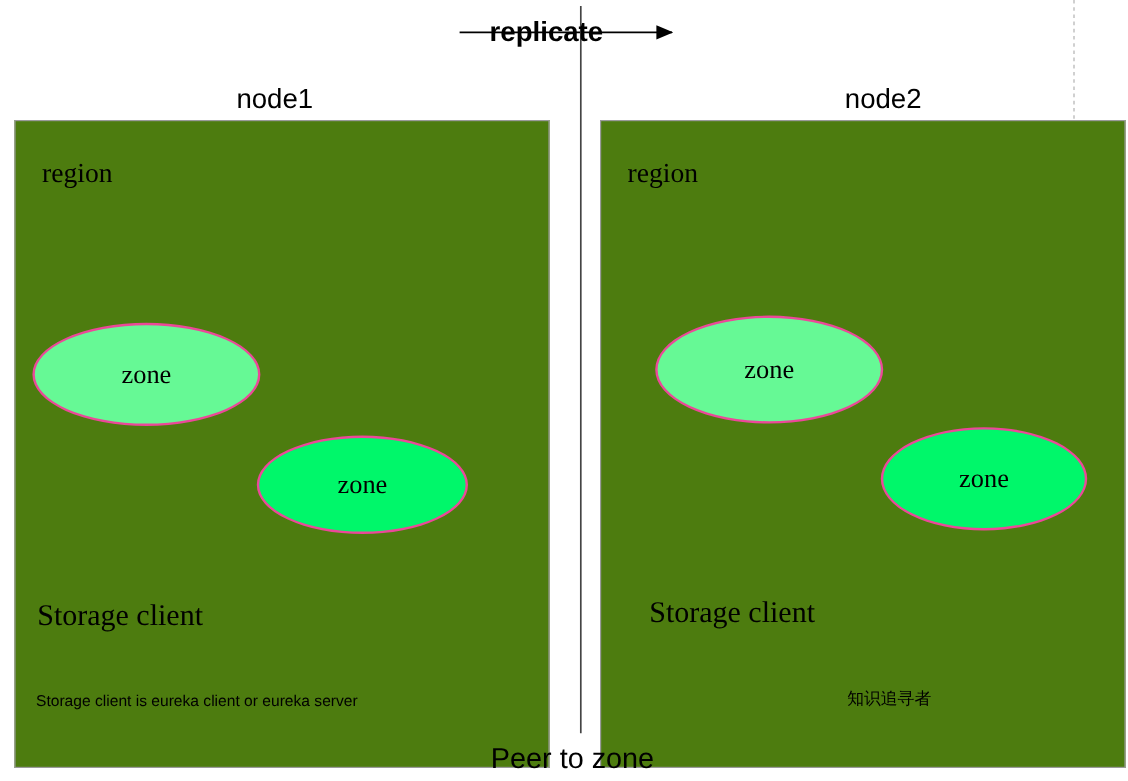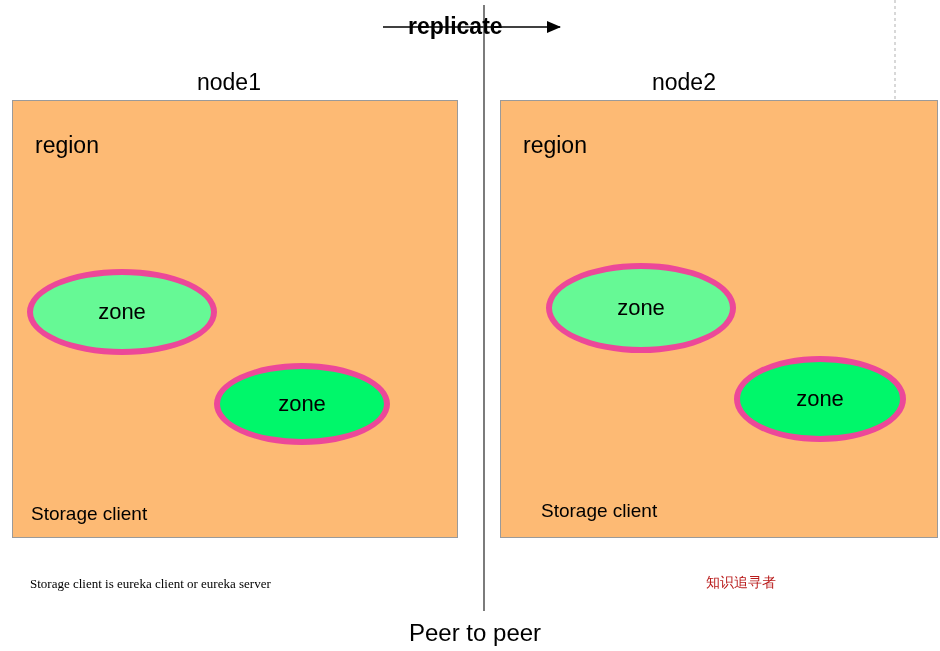--- a/index.html
+++ b/index.html
@@ -36,92 +36,92 @@
   }
 
   
   .node-title {
     font-size: 23px;
     line-height: 28px;
     white-space: nowrap;
     top: 68px;
   }
   .node-title.left  { left: 197px; text-align: center; }
-  .node-title.right { left: 652px; text-align: center; }
+  .node-title.right { left: 704px; text-align: center; }
 
   
   .region-box {
     top: 100px;
-    height: 438px;
-    background: #fdba74;
+    height: 540px;
+    background: #4d7c0f;
     border: 1px solid #9a9a9a;
     box-sizing: border-box;
+    font-family: Liberation Serif, serif;
   }
   .region-box.left  { left: 12px;  width: 446px; }
   .region-box.right { left: 500px; width: 438px; }
 
   .region-label {
     position: absolute;
     left: 22px;
     top: 30px;
     font-size: 23px;
     line-height: 28px;
     white-space: nowrap;
   }
 
   
   .zone {
     position: absolute;
     border-radius: 50%;
-    border: 6px solid #ec4899;
+    border: 2px solid #ec4899;
     box-sizing: border-box;
     display: flex;
     align-items: center;
     justify-content: center;
     font-size: 22px;
     color: #000;
   }
   .zone.light { background: #66F995; }
   .zone.dark  { background: #00F76A; }
 
   
   .zone.l-light { left: 14px;  top: 168px; width: 190px; height: 86px; }
   .zone.l-dark  { left: 201px; top: 262px; width: 176px; height: 82px; }
   
   .zone.r-light { left: 45px;  top: 162px; width: 190px; height: 90px; }
   .zone.r-dark  { left: 233px; top: 255px; width: 172px; height: 86px; }
 
   
   .storage-client {
     position: absolute;
-    font-size: 19px;
+    font-size: 25px;
     line-height: 30px;
     white-space: nowrap;
     font-weight: 500;
   }
   .storage-client.left  { left: 18px; top: 398px; }
   .storage-client.right { left: 40px; top: 395px; }
 
   
   .footnote {
     left: 30px;
     top: 575px;
     font-size: 13px;
     line-height: 18px;
     white-space: nowrap;
-    font-family: Liberation Serif, serif;
   }
 
   
   .watermark {
     left: 706px;
     top: 573px;
     font-size: 14px;
     line-height: 18px;
-    color: #b91c1c;
+    color: #000000;
     white-space: nowrap;
   }
 
   
   .caption {
     left: 409px;
     top: 618px;
     font-size: 24px;
     line-height: 29px;
     white-space: nowrap;
@@ -176,13 +176,13 @@
 
   <div class="zone dark r-dark">zone</div>
 
   <div class="storage-client right">Storage client</div>
 </div>
 
 <div class="abs footnote">Storage client is eureka client or eureka server</div>
 
 <div class="abs watermark">知识追寻者</div>
 
-<div class="abs caption">Peer to peer</div>
+<div class="abs caption">Peer to zone</div>
 
 </body></html>

